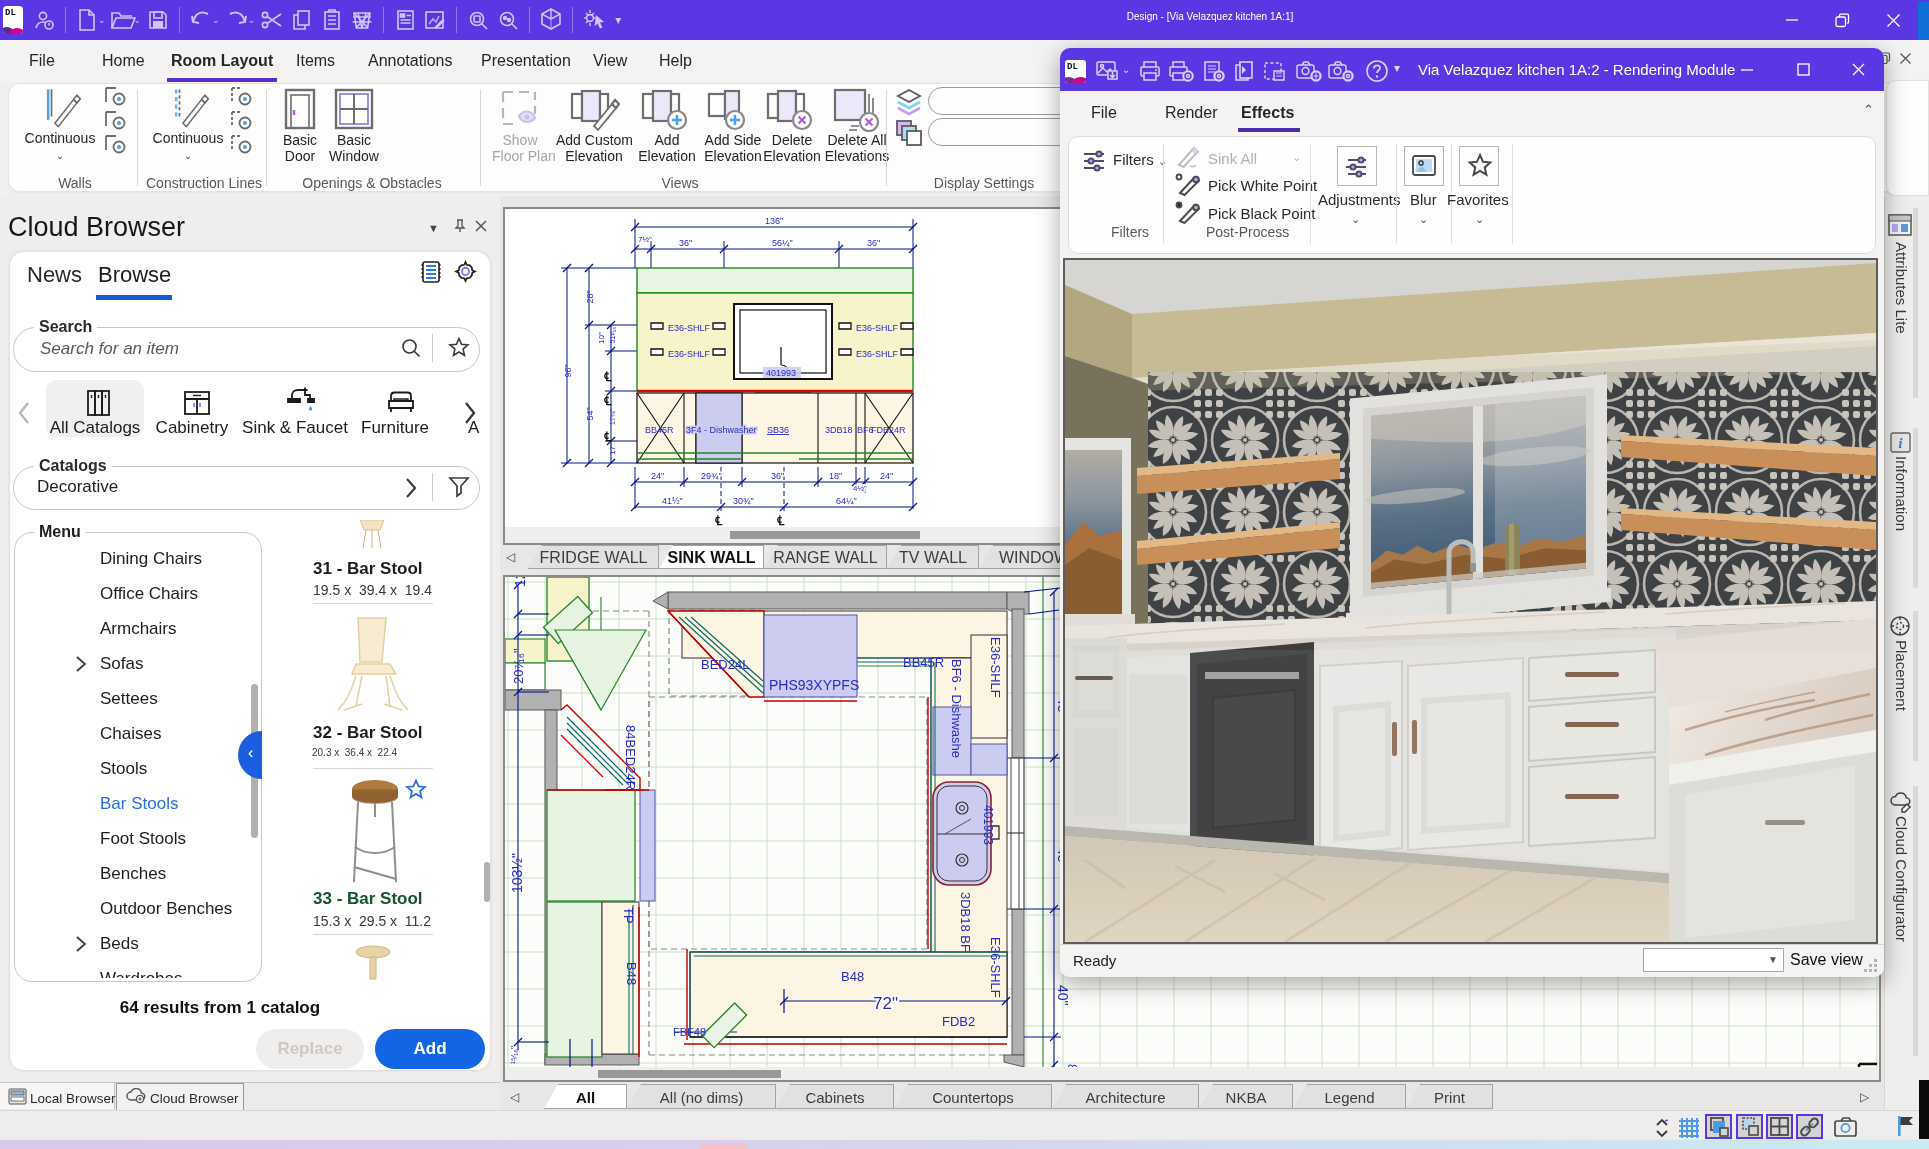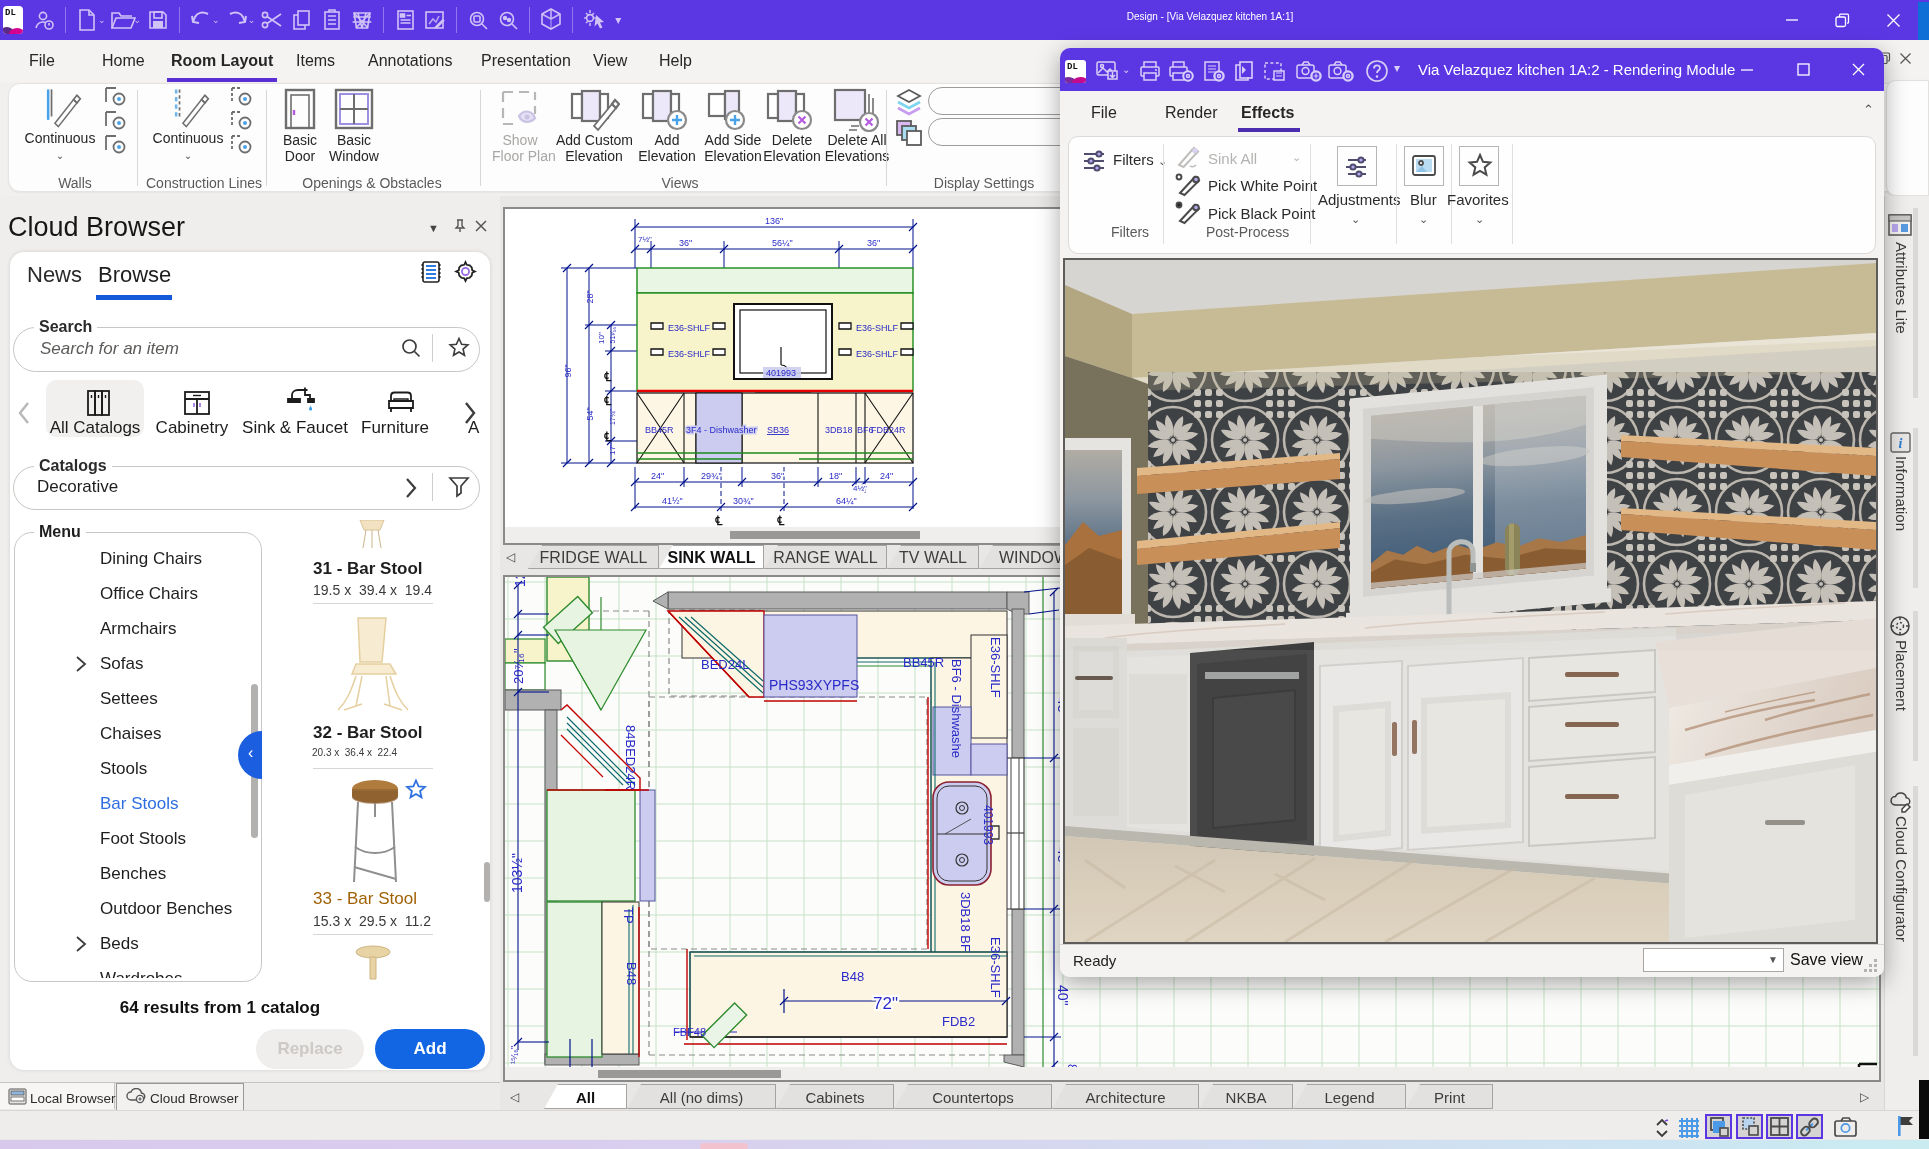--- a/index.html
+++ b/index.html
@@ -497,21 +497,21 @@
       <svg class="abs" style="left:338px;top:579px" width="75" height="112" viewBox="0 0 75 112">
           <ellipse cx="37" cy="14" rx="23" ry="9" fill="#b07c3e"></ellipse>
           <path d="M14 14h46v7c0 4-10 7-23 7s-23-3-23-7z" fill="#9a6a34"></path>
           <path d="M14 16v6c0 4 10 7 23 7s23-3 23-7v-6" fill="#8a5e2e" opacity=".6"></path>
           <g stroke="#8f8f8f" fill="none" stroke-width="2">
             <path d="M20 27l-4 80M54 27l4 80M37 28v14"></path>
             <path d="M17 72c12 8 28 8 40 0"></path>
             <path d="M16 92l42 12"></path>
           </g>
         </svg>
-      <div class="abs" style="left:313px;top:693px;width:130px;font-size:17px;font-weight:normal;color:#a16207">33 - Bar Stool</div>
+      <div class="abs" style="left:313px;top:693px;width:130px;font-size:17px;font-weight:bold;color:#14532d">33 - Bar Stool</div>
       <div class="abs" style="left:313px;top:717px;width:140px;font-size:14px;color:#3a3a3a">15.3 x&nbsp; 29.5 x&nbsp; 11.2</div>
       <div class="abs" style="left:313px;top:738px;width:120px;height:1px;background:#d8d6d4"></div>
       <svg class="abs" style="left:352px;top:748px" width="42" height="36" viewBox="0 0 42 36">
           <ellipse cx="21" cy="8" rx="17" ry="6" fill="#e8d3a4" stroke="#cdb482"></ellipse>
           <path d="M18 13h6v22h-6z" fill="#e8d3a4" stroke="#cdb482"></path>
         </svg>
       <div class="abs" style="left:484px;top:666px;width:6px;height:40px;background:#b3b1af;border-radius:3px"></div>
     </div>
 
     <div class="abs" style="left:40px;top:802px;width:360px;text-align:center;font-size:17px;font-weight:bold;color:#111">64 results from 1 catalog</div>

